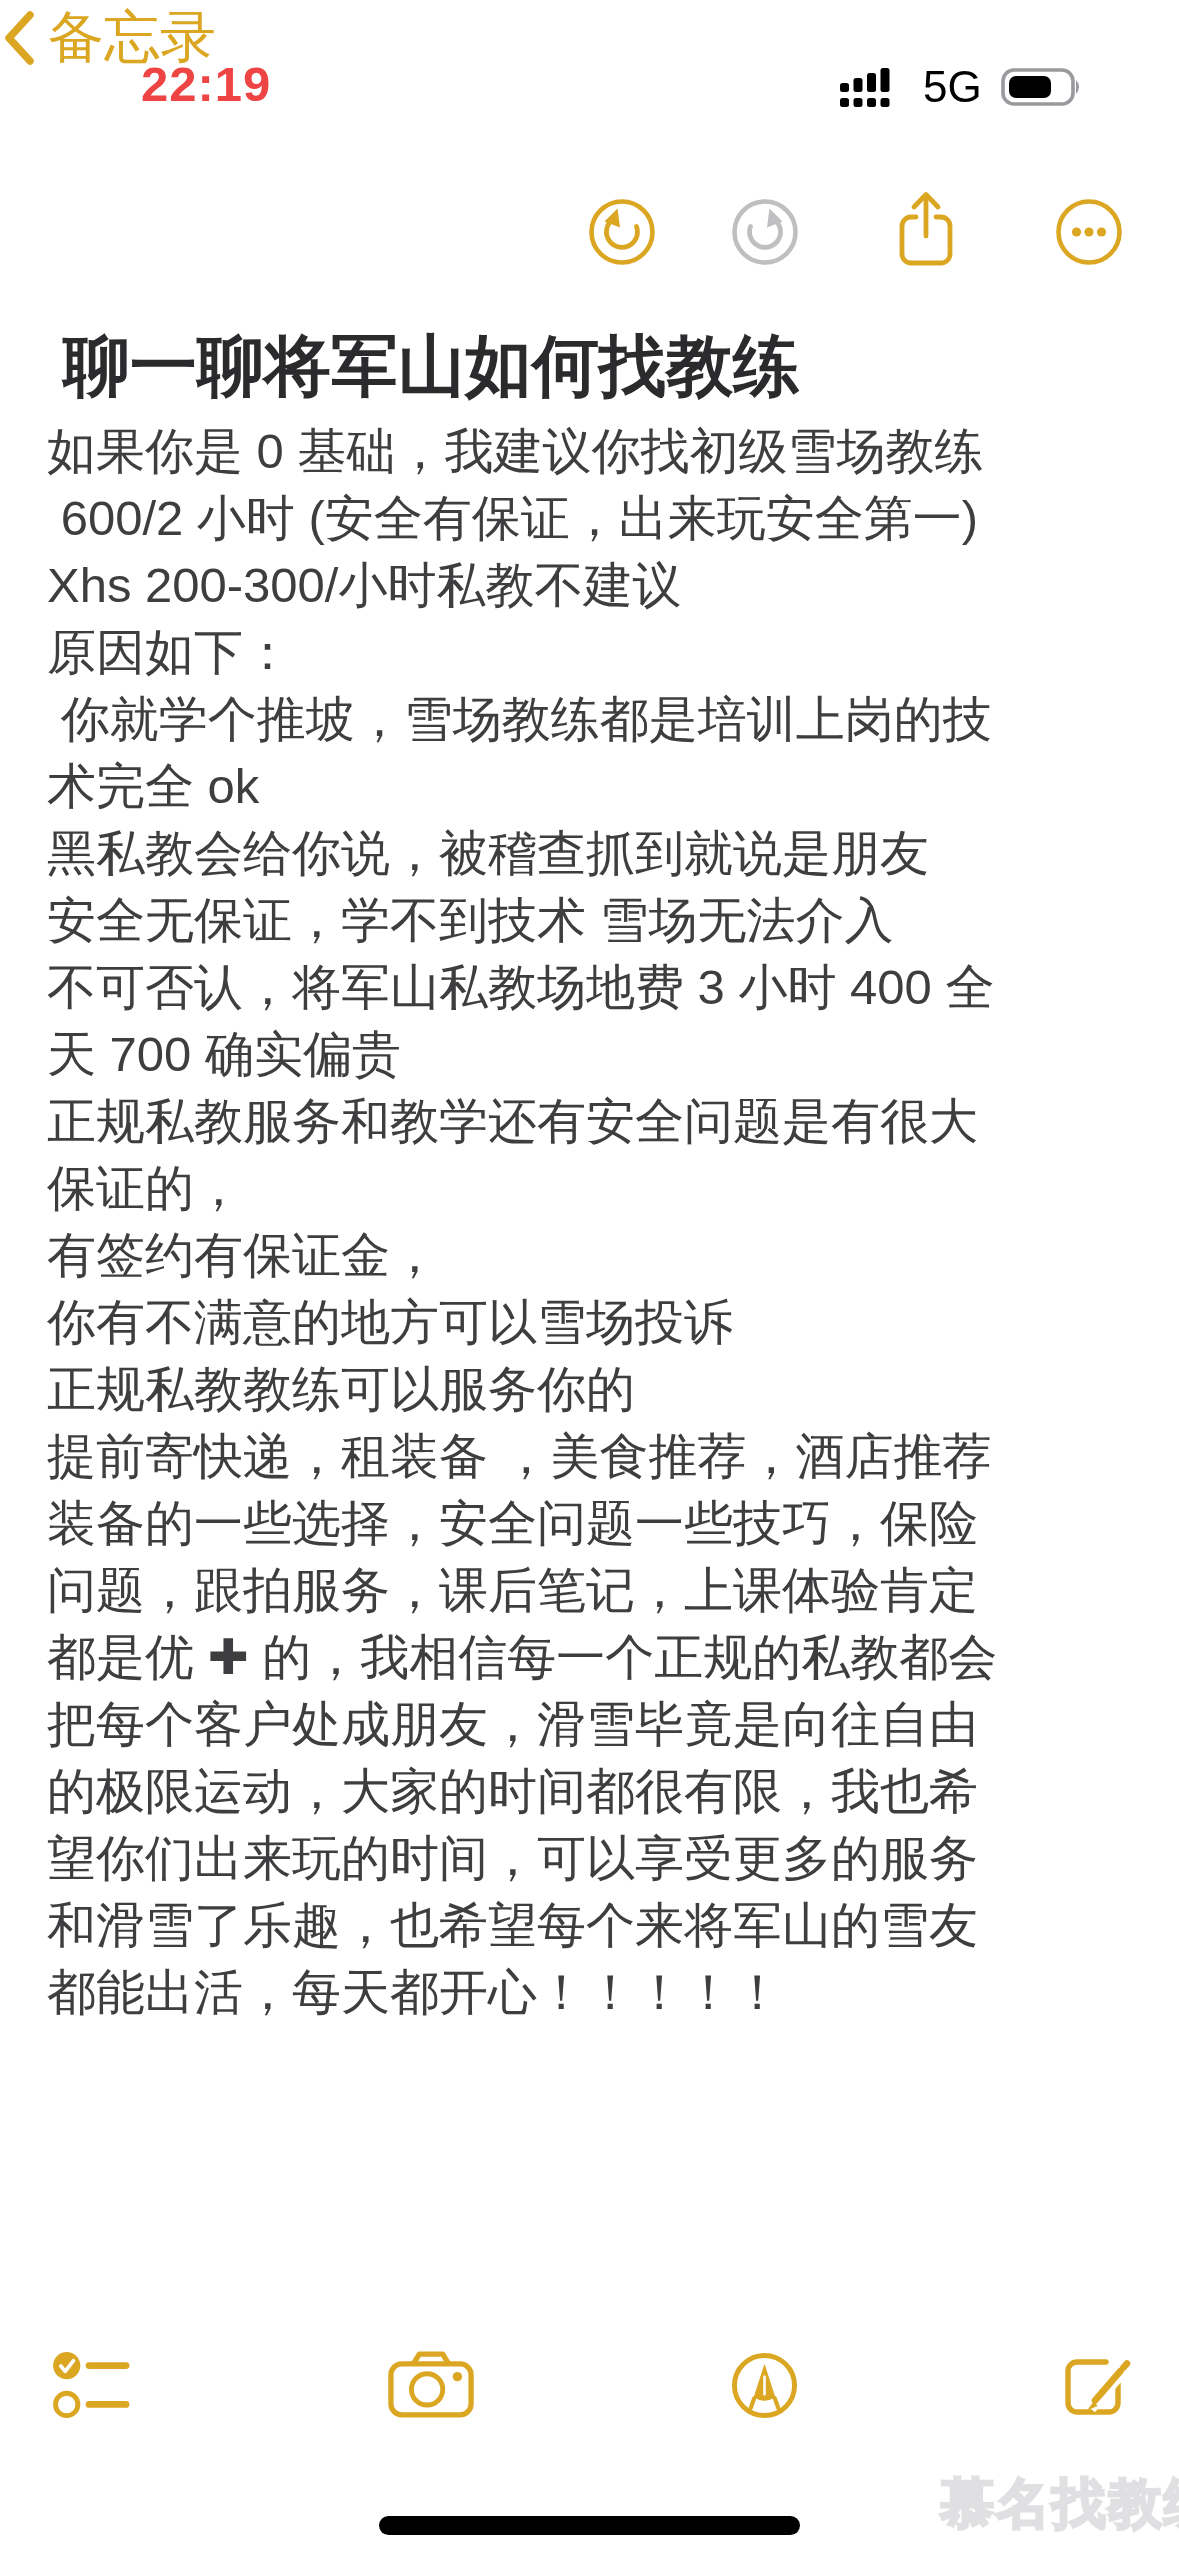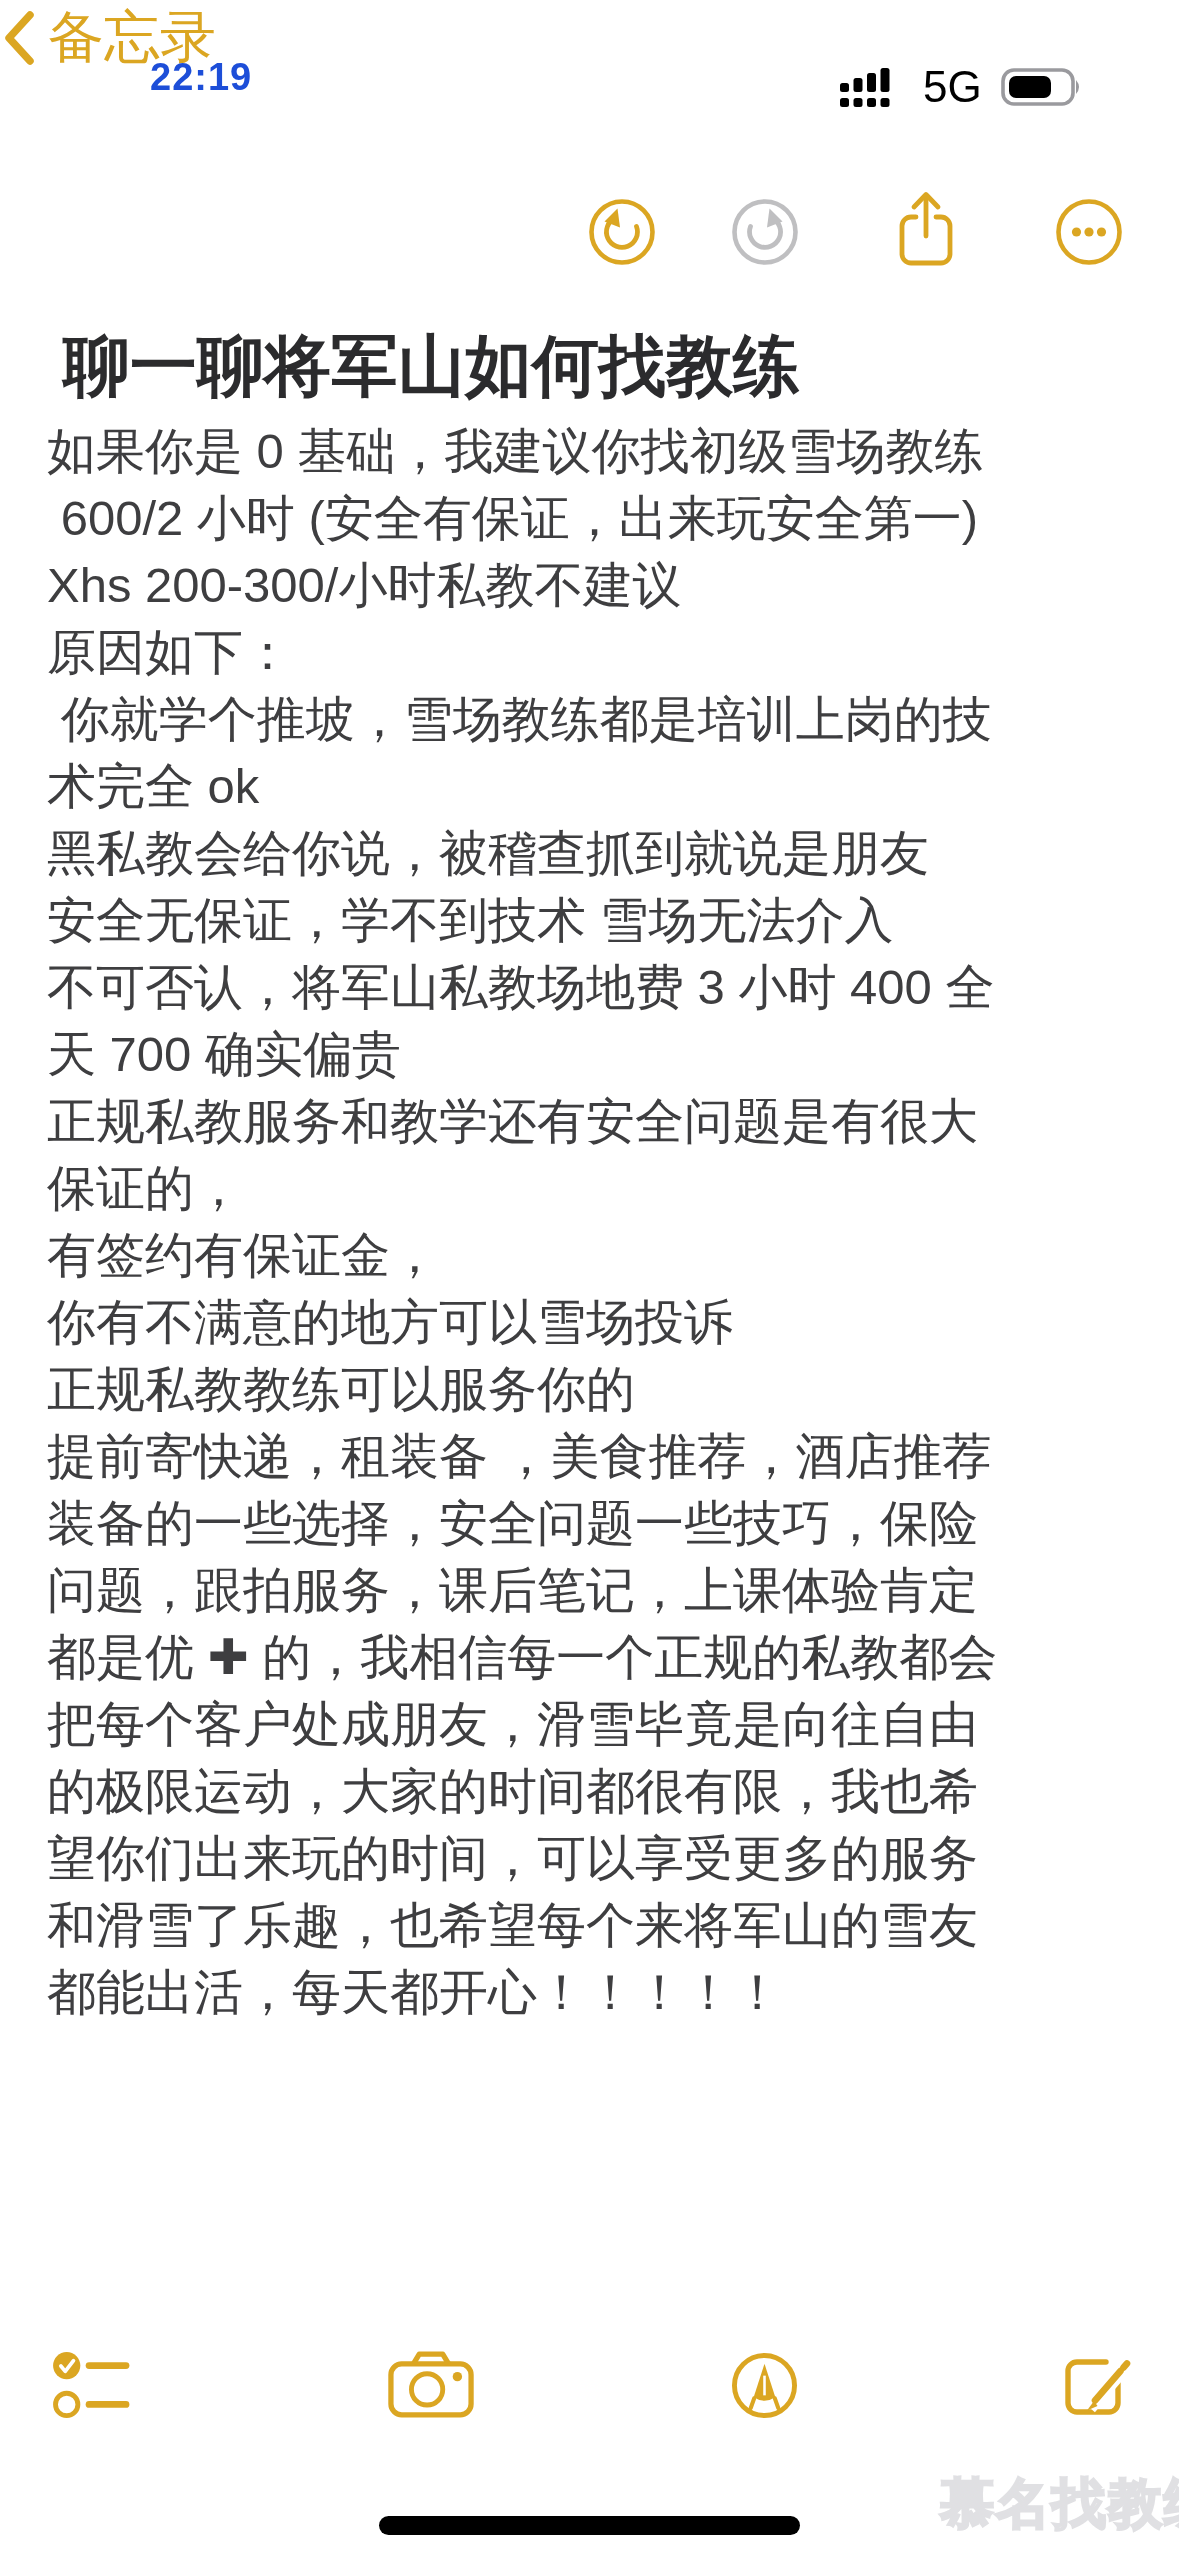--- a/index.html
+++ b/index.html
@@ -3,21 +3,21 @@
 <meta charset="utf-8">
 <style>
   html,body{margin:0;padding:0;background:#888;}
   .screen{
     position:relative;width:1179px;height:2556px;margin:0 auto;
     background:#ffffff;overflow:hidden;
     font-family:"Liberation Sans","DejaVu Sans",sans-serif;
   }
   .abs{position:absolute;}
   
-  .time{left:150px;top:56px;font-size:38px;font-weight:700;color:#1d4ed8;letter-spacing:1px;}
+  .time{left:141px;top:56px;font-size:49px;font-weight:700;color:#ef4444;letter-spacing:1px;}
   .sb-right{left:840px;top:62px;display:flex;align-items:center;gap:19px;color:#000;}
   .net{font-size:44px;font-weight:400;color:#000;}
   
   .accent{color:var(--accent);}
   .back{left:26px;top:196px;display:flex;align-items:center;gap:12px;background:none;border:none;padding:0;cursor:pointer;}
   .back-label{font-size:56px;color:var(--accent);}
   .navbtn{background:none;border:none;padding:0;cursor:pointer;position:absolute;top:198px;}
   
   .note-title{left:47px;top:308px;width:1090px;font-size:67px;line-height:84px;font-weight:700;color:var(--title);margin:16px;}
   .note-body{left:47px;top:418px;width:1095px;font-size:49px;line-height:67px;color:var(--body);white-space:pre-wrap;}

